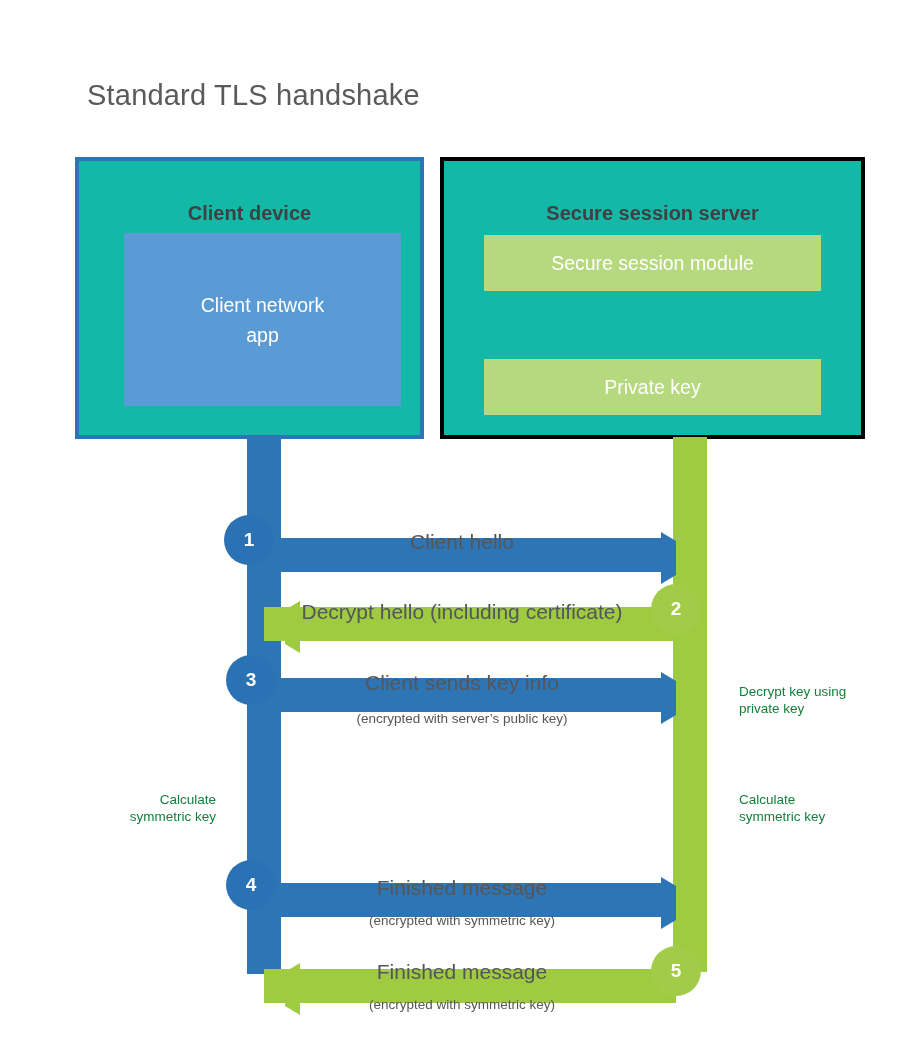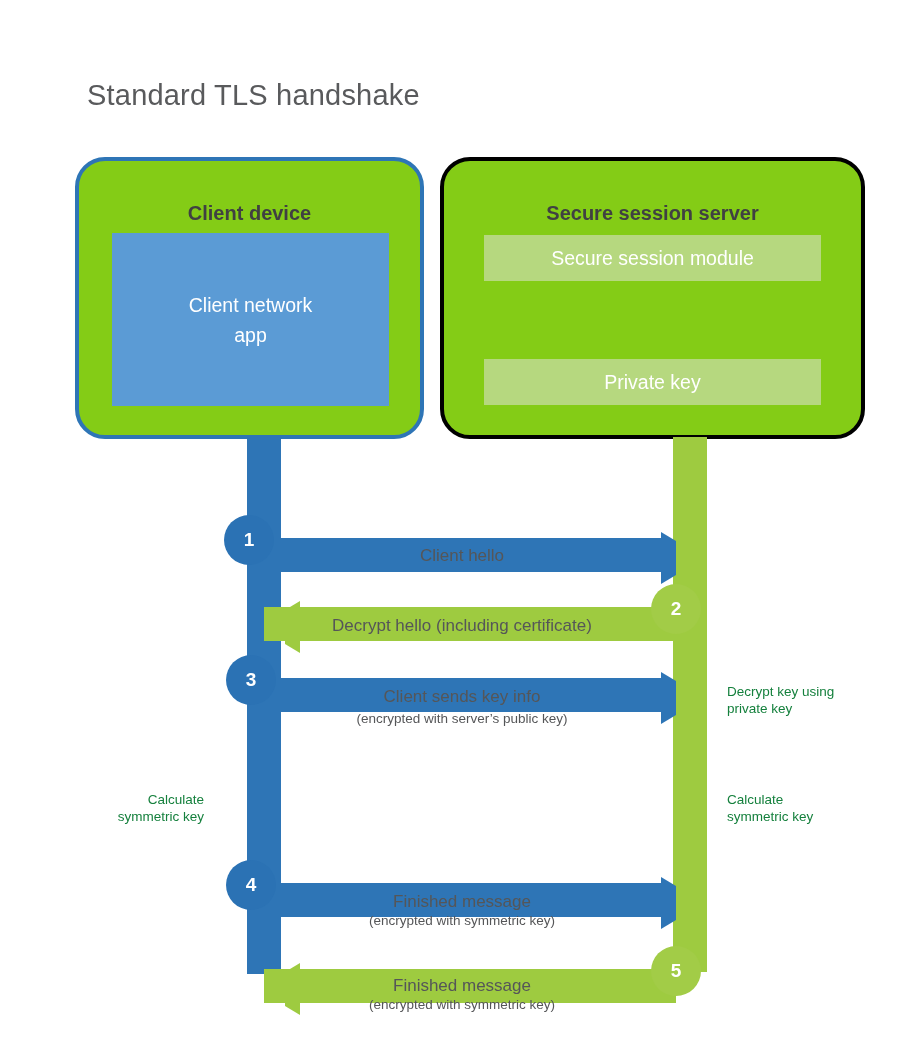--- a/index.html
+++ b/index.html
@@ -6,33 +6,33 @@
   html, body { background: #ffffff; }
   body { font-family: "Liberation Sans", sans-serif; }
   #canvas {
     position: relative;
     width: 900px;
     height: 1058px;
     background: #ffffff;
     overflow: hidden;
   }
   .abs { position: absolute; }
-  .pre { white-space: pre-line; }
+  .pre { white-space: pre-line; margin-left: 12px; }
 
   
   .page-title {
     left: 36px; top: 28px;
     font-size: 29px;
     font-weight: 300;
     color: #595a5c;
     letter-spacing: 0.2px;
   }
 
   
-  .entity-box { background: #84cc16; border-radius: 30px; }
+  .entity-box { background: #14b8a6; }
   .client-box {
     left: 41px; top: 123px; width: 349px; height: 282px;
     border: 4px solid #2e75b6;
   }
   .server-box {
     left: 406px; top: 123px; width: 425px; height: 282px;
     border: 4px solid #000000;
   }
   .entity-title {
     position: absolute; left: 0; top: 24px; width: 100%;
@@ -40,21 +40,21 @@
     font-size: 20px; font-weight: bold; color: #404042;
   }
   .app-rect {
     position: absolute; left: 33px; top: 72px; width: 277px; height: 173px;
     background: #5b9bd5;
     display: flex; align-items: center; justify-content: center;
     text-align: center;
     color: #ffffff; font-size: 19.5px; line-height: 30px;
   }
   .module-bar {
-    position: absolute; left: 40px; width: 337px; height: 46px;
+    position: absolute; left: 40px; width: 337px; height: 56px;
     background: #b6d87f;
     display: flex; align-items: center; justify-content: center;
     color: #ffffff; font-size: 19.5px;
   }
   .bar-0 { top: 74px; }
   .bar-1 { top: 136px; }
   .bar-2 { top: 198px; }
 
   
   .lifeline { width: 5px; }
@@ -75,21 +75,21 @@
     display: flex; align-items: center; justify-content: center;
     color: #ffffff; font-size: 19px; font-weight: bold;
     z-index: 5;
   }
   .circle-blue { background: #2b72b4; }
   .circle-green { background: #a2cc47; }
 
   
   .msg-label {
     transform: translateX(-50%);
-    font-size: 17px; color: #555658; white-space: nowrap; margin-top: 16px;
+    font-size: 21px; color: #555658; white-space: nowrap;
   }
   .msg-sub {
     transform: translateX(-50%);
     font-size: 13.5px; color: #555658; white-space: nowrap;
   }
   .side-note {
     font-size: 13.5px; color: #15803d; line-height: 17px;
   }
   .note-right { text-align: left; }
   .note-left { text-align: right; }

